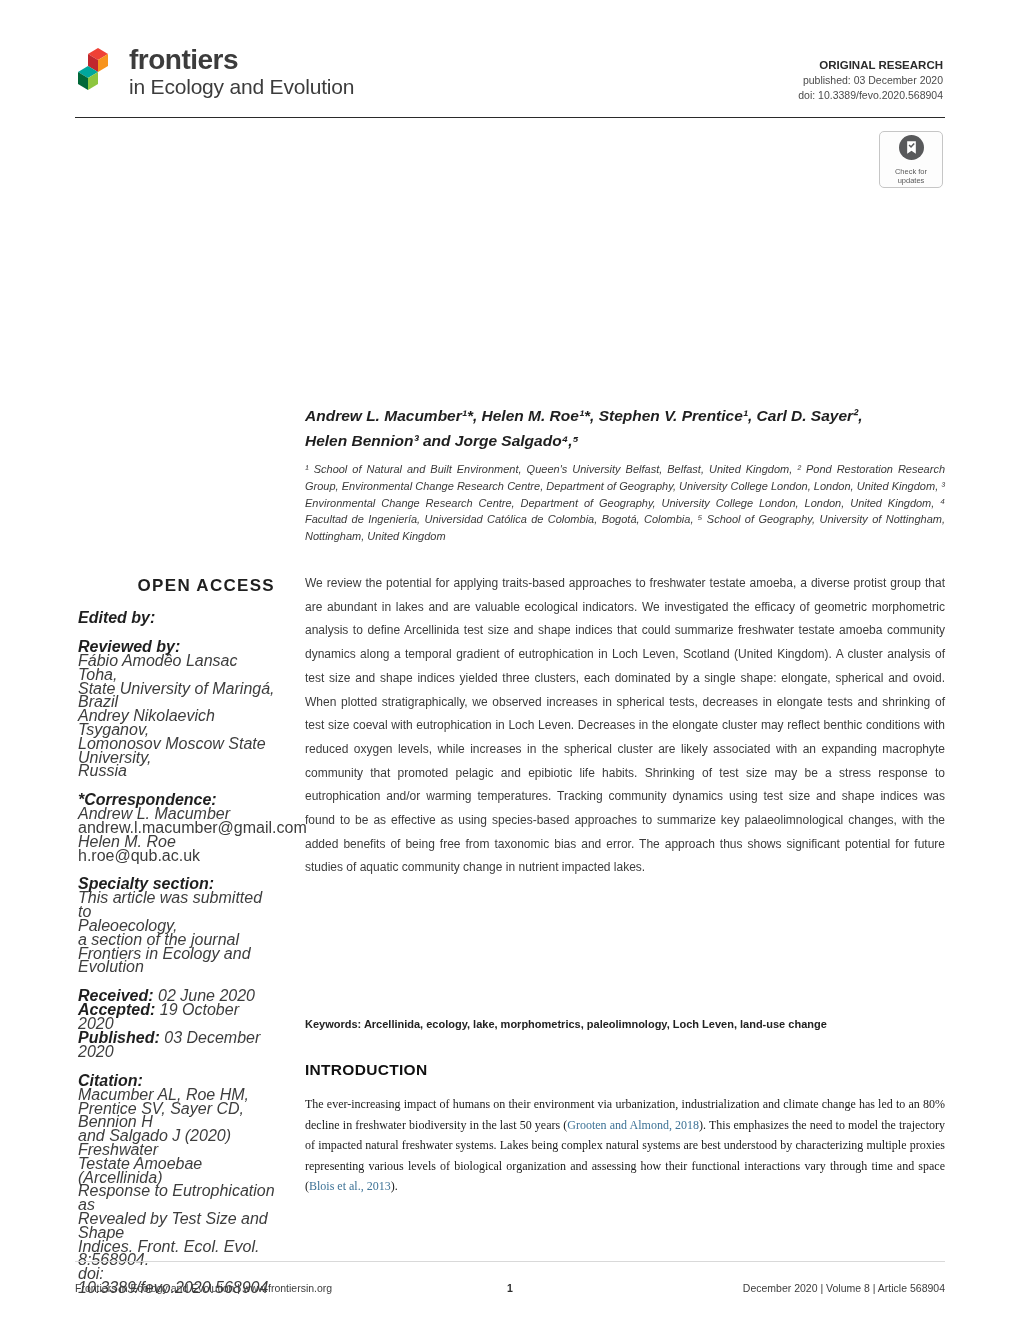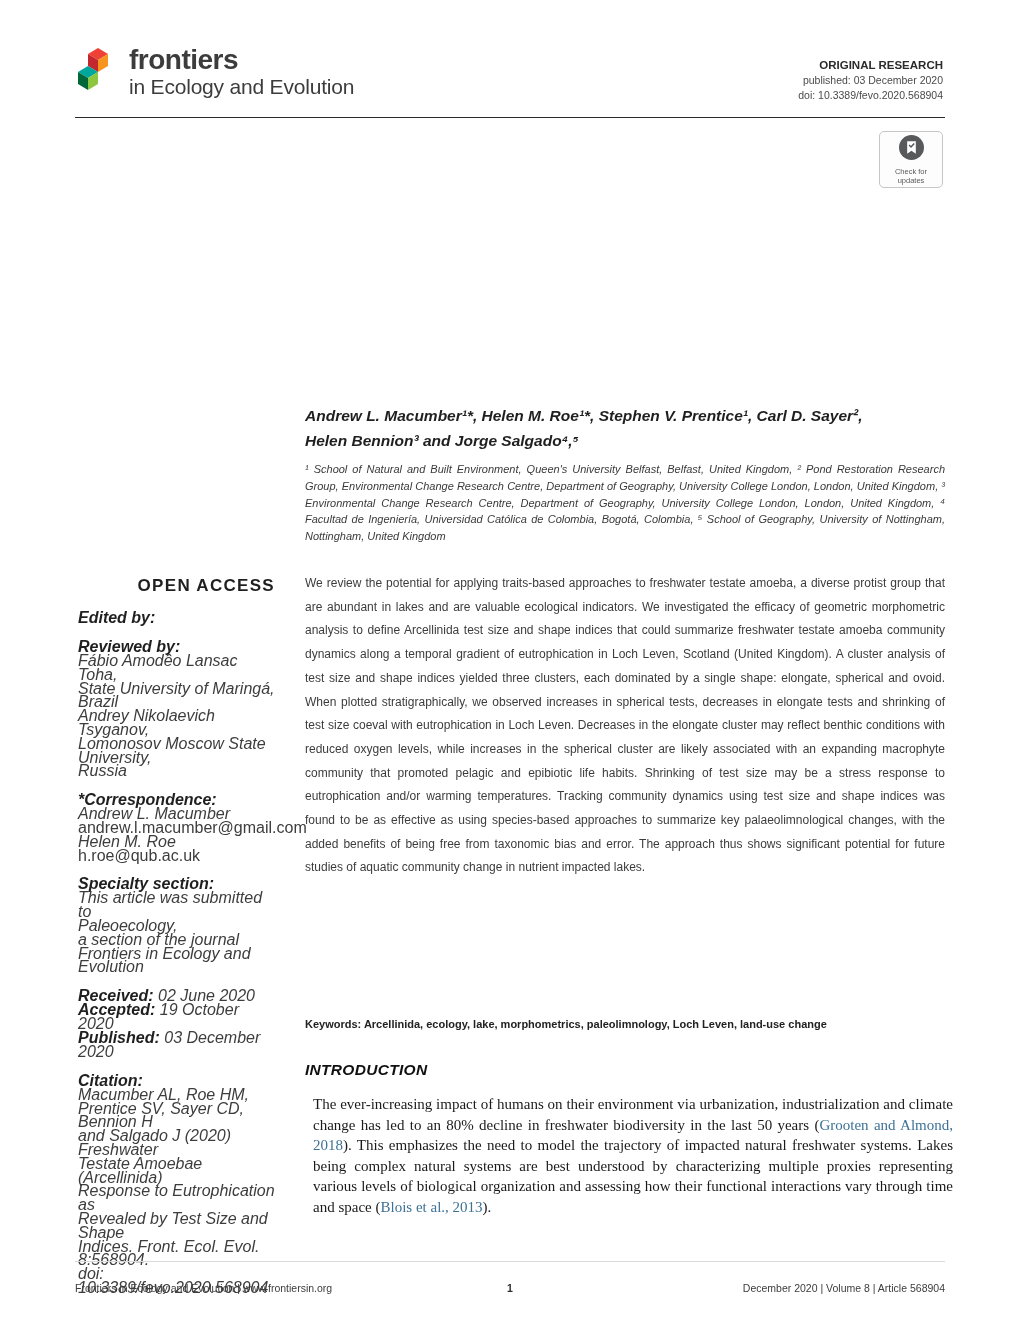--- a/index.html
+++ b/index.html
@@ -45,24 +45,24 @@
   .sb-email { font-style:normal; color:#3d3d3d; line-height:13.8px; cursor:pointer; }
   .sb-date { line-height:13.8px; font-style:italic; }
   .sb-date .sb-label { display:inline; }
 
   
   .abstract { position:absolute; left:305px; top:572px; width:640px;
     font-size:12px; line-height:23.7px; color:#3c3c3c; text-align:justify; }
   .keywords { position:absolute; left:305px; top:1017px; width:640px;
     font-size:11px; font-weight:bold; color:#222222; line-height:15px; }
   .intro-heading { position:absolute; left:305px; top:1061px;
-    font-size:15.5px; font-weight:bold; color:#101010; letter-spacing:0.3px;font-style:italic; }
+    font-size:15.5px; font-weight:bold; color:#101010; letter-spacing:0.3px; }
   .intro-body { position:absolute; left:305px; top:1094px; width:640px;
-    font-family:"Liberation Serif", serif; font-size:15px; line-height:20.6px;
-    color:#1a1a1a; text-align:justify;margin-left:8px; }
+    font-family:"Liberation Serif", serif; font-size:12px; line-height:20.6px;
+    color:#1a1a1a; text-align:justify; }
   .ref { color:#3d7296; cursor:pointer; }
 
   
   .footer { position:absolute; left:75px; right:75px; top:1261px; border-top:1px solid #d9d9d9;
     padding-top:20px; display:flex; justify-content:space-between; align-items:baseline;
     font-size:10.5px; color:#3c3c3c; }
   .footer-page { position:absolute; left:0; right:0; text-align:center; font-weight:bold; color:#2e2e2e; }
 </style>
 </head>
 <body>

